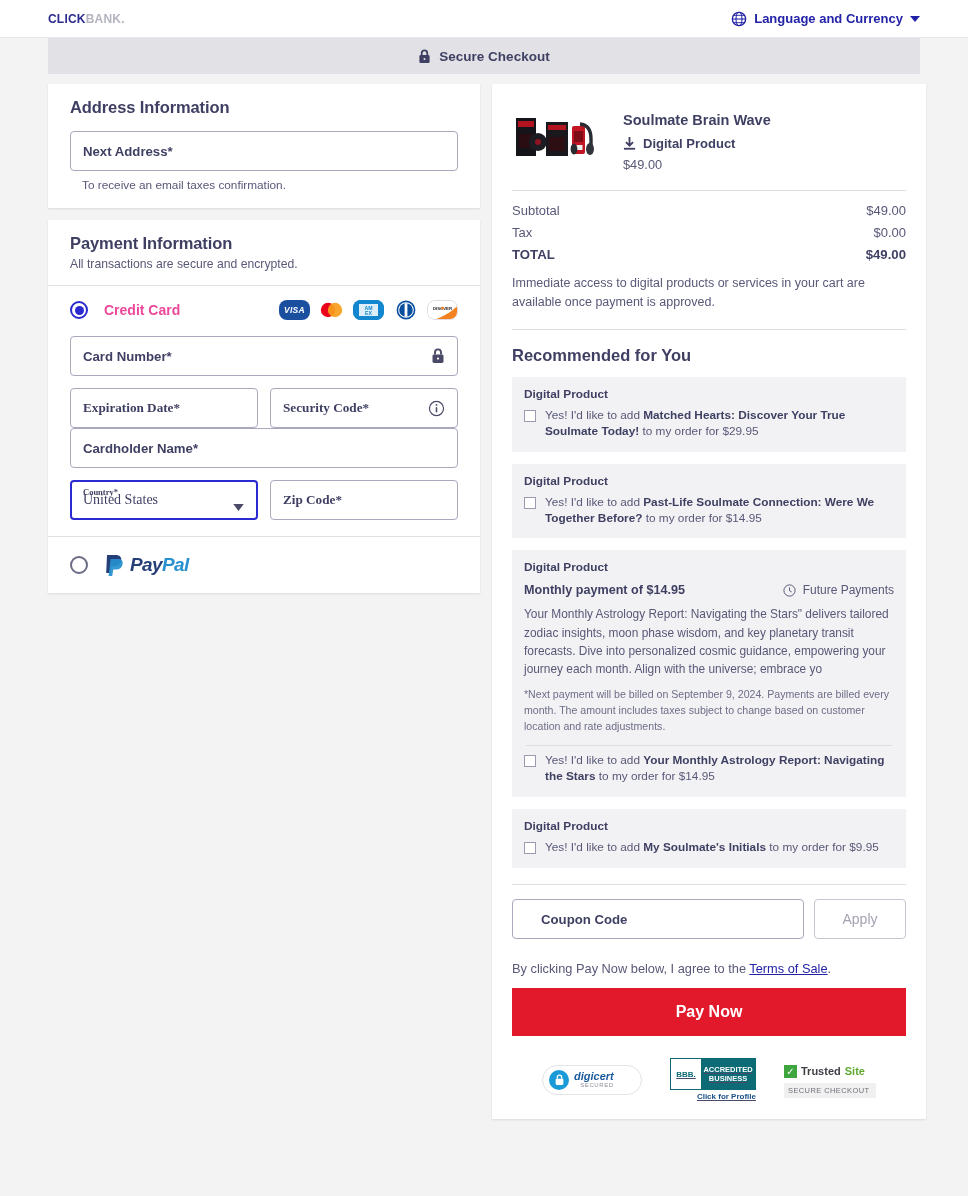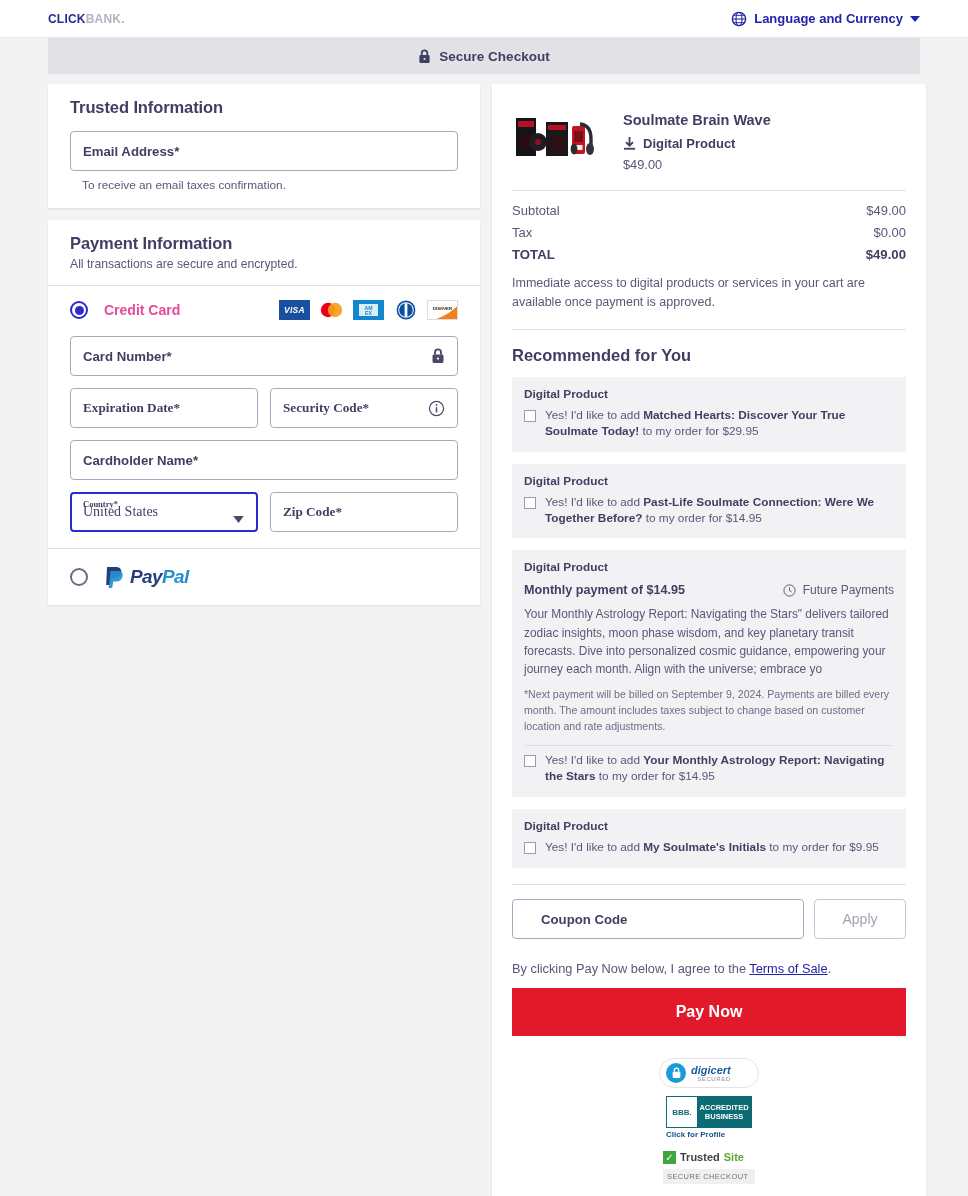--- a/index.html
+++ b/index.html
@@ -113,21 +113,21 @@
     border: 2px solid #6b6b85; flex: none;
   }
   .radio.on { border-color: #2a2ad0; position: relative; }
   .radio.on::after {
     content: ""; position: absolute;
     width: 9px; height: 9px; border-radius: 50%;
     background: #2a2ad0; top: 2.5px; left: 2.5px;
   }
   .pm-label { margin-left: 16px; font-size: 14px; font-weight: bold; color: #ec4899; }
   .cardicons { margin-left: auto; display: flex; gap: 6px; align-items: center; }
-  .ci { height: 20px; width: 31px; border-radius: 0; display: flex; align-items: center; justify-content: center; font-size: 7px; font-weight: bold; overflow: hidden; }
+  .ci { height: 20px; width: 31px; border-radius: 8px; display: flex; align-items: center; justify-content: center; font-size: 7px; font-weight: bold; overflow: hidden; }
   .ci.visa { background: #1a4fa0; color: #fff; font-size: 8.5px; font-style: italic; letter-spacing: .3px; }
   .ci.mc { background: #fff; position: relative; }
   .ci.amex { background: #1287d0; color: #fff; line-height: 7px; text-align: center; }
   .ci.diners { background: #fff; display:flex; align-items:center; justify-content:center; }
   .ci.discover { background: #fff; border: 1px solid #dcdce2; position: relative; }
 
   .float-label { position: absolute; top: 5px; left: 11px; font-size: 8.5px; font-weight: bold; color: #3f3f63; }
   .sel-value { font-size: 14px; font-weight: normal; color: #3f3f63; margin-top: 10px; }
 
   .paypal-row { display: flex; align-items: center; padding: 16px 22px; }
@@ -183,30 +183,30 @@
   }
   .terms { font-size: 12.8px; color: #585878; margin-top: 22px; }
   .terms a { color: #2323a8; }
   .paynow {
     margin-top: 12px; height: 48px; background: #e2182b; color: #fff;
     display: flex; align-items: center; justify-content: center;
     font-size: 16px; font-weight: bold; cursor: pointer; border: none; width: 100%;
     font-family: "Liberation Sans", sans-serif;
   }
 
-  .badges { display: flex; gap: 8px; justify-content: center; align-items: center; margin-top: 22px; flex-direction: column; }
+  .badges { display: flex; gap: 28px; justify-content: center; align-items: center; margin-top: 22px; }
   .bdg-digicert {
     height: 30px; width: 100px; border-radius: 15px; background: #fff;
     border: 1px solid #e3e3e8; display: flex; align-items: center; gap: 5px; padding-left: 6px;
   }
   .dc-circle { width: 20px; height: 20px; border-radius: 50%; background: #1a9ad7; display:flex; align-items:center; justify-content:center; }
   .dc-text { line-height: 1; }
   .dc-main { font-size: 11px; font-weight: bold; color: #1a5a9e; font-style: italic; }
   .dc-sub { font-size: 6px; color: #8f8f9c; letter-spacing: .6px; text-align: right; }
-  .bdg-bbb { display: flex; flex-direction: column; align-items: flex-start; }
+  .bdg-bbb { display: flex; flex-direction: column; align-items: flex-end; text-decoration: underline; }
   .bbb-main { display: flex; height: 32px; width: 86px; border: 1px solid #0d6b75; }
   .bbb-left { width: 30px; background: #fff; display:flex; align-items:center; justify-content:center; font-size:8px; font-weight:bold; color:#0d6b75; }
   .bbb-right { flex:1; background: #0d6b75; color:#fff; font-size:7.5px; font-weight:bold; display:flex; flex-direction:column; align-items:center; justify-content:center; line-height:1.25; }
   .bbb-cap { font-size: 8px; font-weight: bold; color: #1a4f8a; margin-top: 2px; }
   .bdg-trusted { width: 92px; }
   .ts-top { display:flex; align-items:center; gap:4px; background:#fff; height:20px; }
   .ts-check { width:13px; height:13px; background:#3fa63f; color:#fff; font-size:10px; display:flex; align-items:center; justify-content:center; }
   .ts-t1 { font-size:11px; font-weight:bold; color:#3f3f45; }
   .ts-t2 { font-size:11px; font-weight:bold; color:#5fa832; }
   .ts-bot { background:#f0f0f0; font-size:7.5px; color:#70707a; letter-spacing:.4px; padding:3px 4px; margin-top:2px; }
@@ -239,23 +239,23 @@
   </svg>
   <span>Secure Checkout</span>
 </div>
 
 <div class="layout">
 
   <div class="col-left">
 
     <div class="card">
       <div class="pad">
-        <h2 class="sect">Trusted Information</h2>
+        <h2 class="sect">Address Information</h2>
         <div class="field" style="margin-top:14px;">
-          <span>Email Address*</span>
+          <span>Next Address*</span>
         </div>
         <div class="helper">To receive an email taxes confirmation.</div>
       </div>
     </div>
 
     <div class="card">
       <div class="pad" style="padding-bottom:14px;">
         <h2 class="sect">Payment Information</h2>
         <div class="subnote">All transactions are secure and encrypted.</div>
       </div>
@@ -321,21 +321,21 @@
             <span class="ico">
               <svg width="17" height="17" viewBox="0 0 20 20">
                 <circle cx="10" cy="10" r="8.3" fill="none" stroke="#4a4a68" stroke-width="1.4"></circle>
                 <circle cx="10" cy="5.8" r="1.1" fill="#4a4a68"></circle>
                 <rect x="9.1" y="8.2" width="1.8" height="6.4" rx=".8" fill="#4a4a68"></rect>
               </svg>
             </span>
           </div>
         </div>
 
-        <div class="field" style="margin-top:12px;">
+        <div class="field" style="">
           <span>Cardholder Name*</span>
         </div>
 
         <div class="row2">
           <div class="field focused" style="display:block; padding-top:0;">
             <span class="float-label">Country*</span>
             <span class="sel-value" style="display:block;">United States</span>
             <span style="position:absolute; right:12px; top:17px;">
               <svg width="11" height="7" viewBox="0 0 12 8">
                   <path d="M0 0 L6 8 L12 0 Z" fill="#4a4a68"></path>

